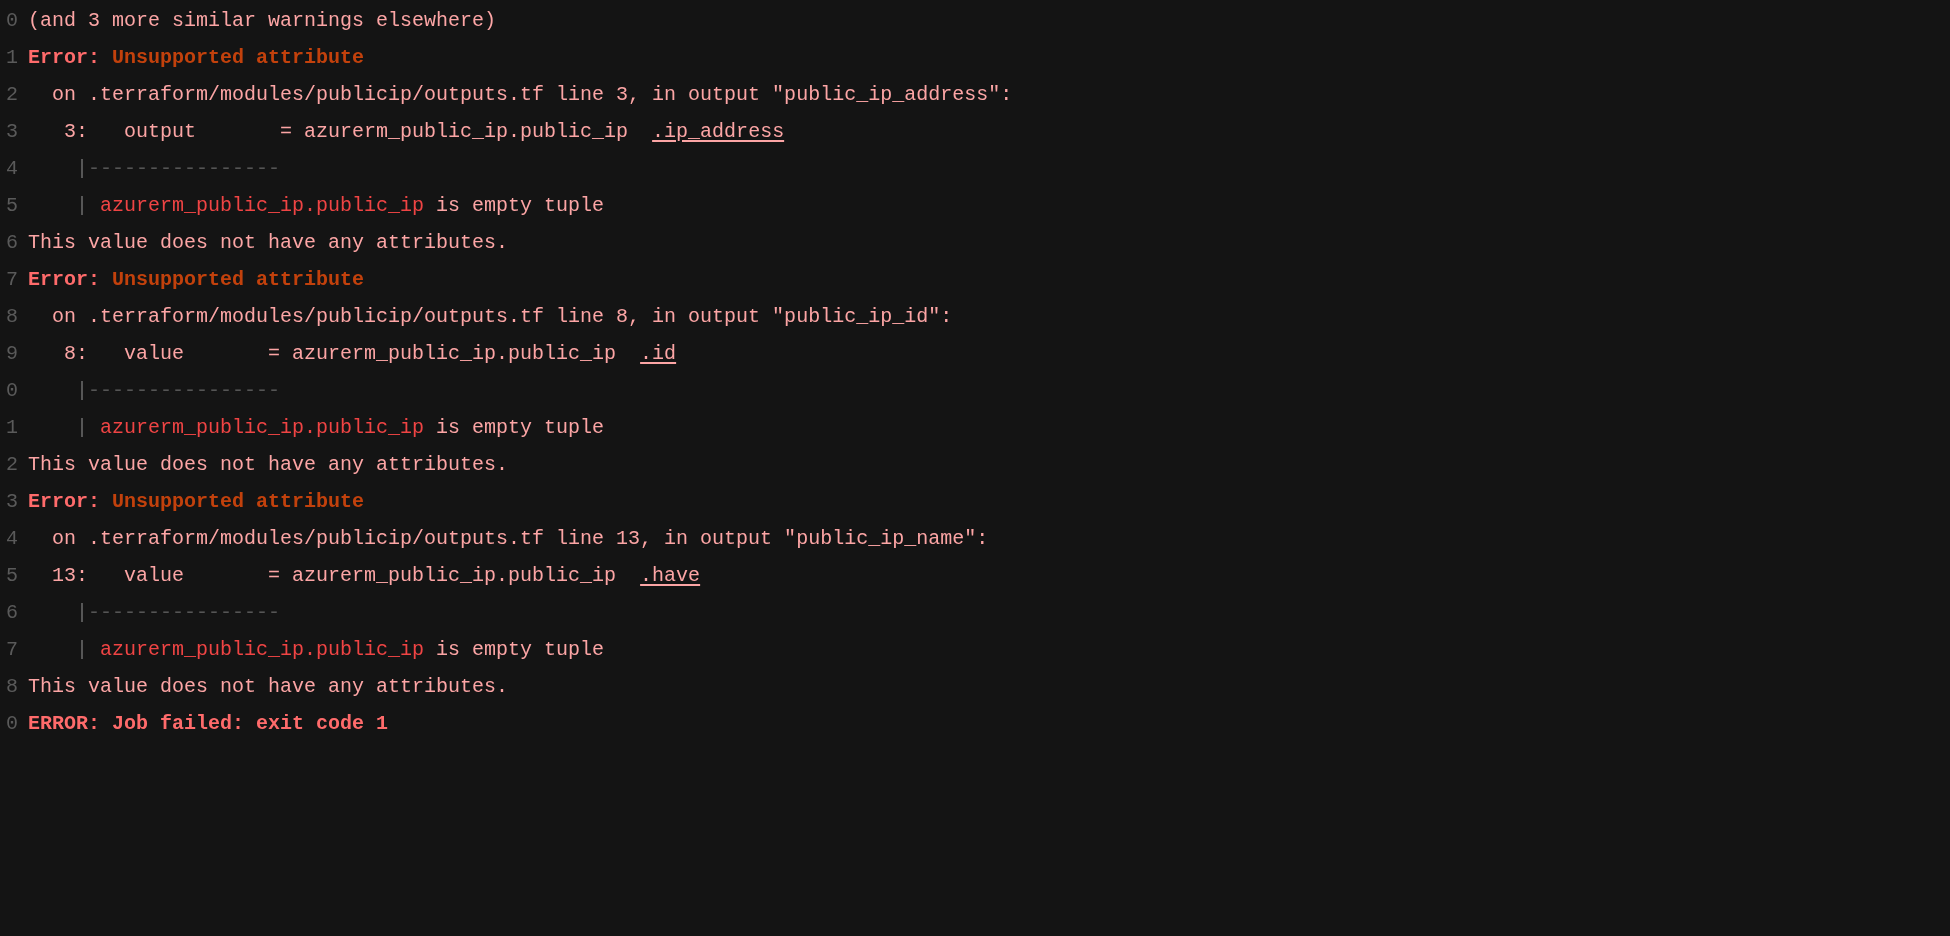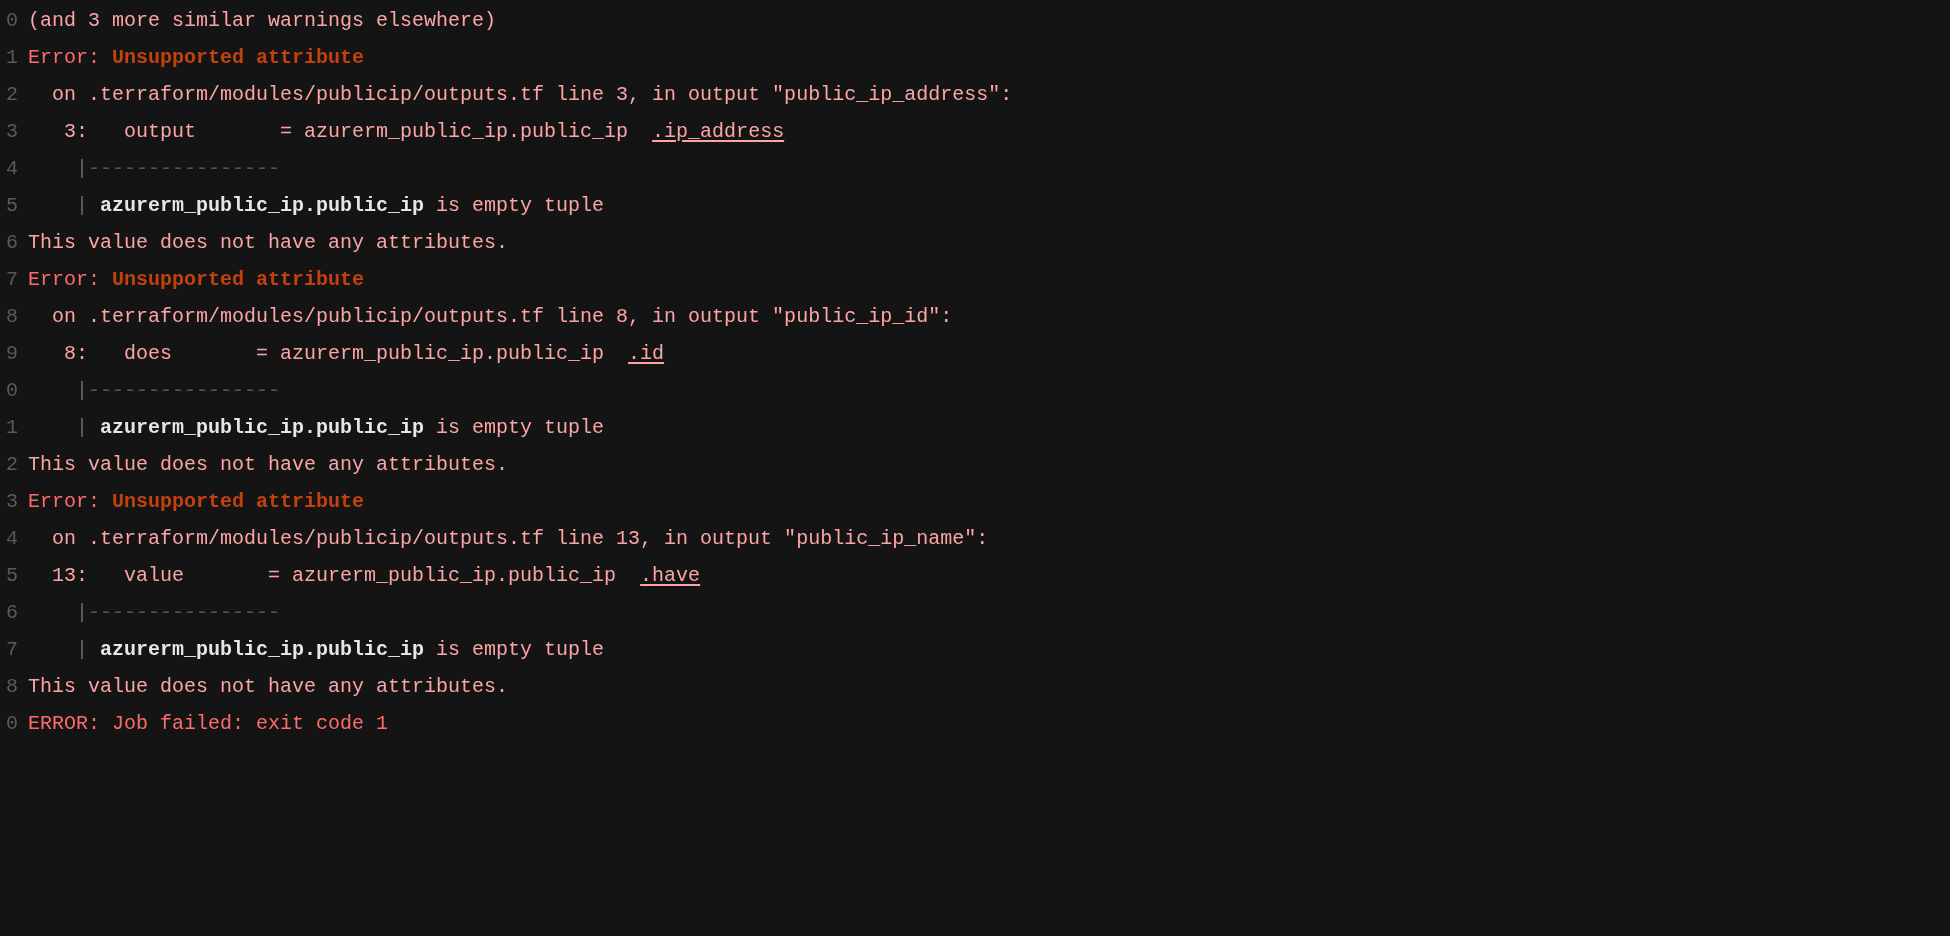--- a/index.html
+++ b/index.html
@@ -26,43 +26,43 @@
   .ln {
     width: 28px;
     text-align: right;
     color: #5a5a5a;
     padding-right: 10px;
     flex-shrink: 0;
     user-select: none;
     font-weight: 500;
   }
   .content { flex: 1; }
-  .err-label { color: #ff6b6b; font-weight: 400; }
+  .err-label { color: #ff6b6b; font-weight: 700; }
   .err-title { color: #c2410c; font-weight: 700; }
   .plain { color: #fca5a5; }
-  .bold { color: #e5e5e5; font-weight: 700; }
+  .bold { color: #ef4444; font-weight: 400; }
   .underline { text-decoration: underline; text-underline-offset: 3px; margin-left: 24px; }
   .pipe { color: #666; }
   .dashes { color: #555; }
-  .final-error { color: #ff6b6b; font-weight: 400; }
+  .final-error { color: #ff6b6b; font-weight: 700; }
 </style>
 </head>
 <body>
 
 <div class="terminal" id="term">
     <div class="row"><span class="ln">0</span><span class="content"><span class="plain">(and 3 more similar warnings elsewhere)</span></span></div>
     <div class="row"><span class="ln">1</span><span class="content"><span class="err-label">Error: </span><span class="err-title">Unsupported attribute</span></span></div>
     <div class="row"><span class="ln">2</span><span class="content"><span class="plain">  on .terraform/modules/publicip/outputs.tf line 3, in output "public_ip_address":</span></span></div>
     <div class="row"><span class="ln">3</span><span class="content"><span class="plain">   3:   output       = azurerm_public_ip.public_ip</span><span class="plain underline">.ip_address</span></span></div>
     <div class="row"><span class="ln">4</span><span class="content"><span class="plain">    </span><span class="pipe">|</span><span class="dashes">----------------</span></span></div>
     <div class="row"><span class="ln">5</span><span class="content"><span class="plain">    </span><span class="pipe">| </span><span class="bold">azurerm_public_ip.public_ip</span><span class="plain"> is empty tuple</span></span></div>
     <div class="row"><span class="ln">6</span><span class="content"><span class="plain">This value does not have any attributes.</span></span></div>
     <div class="row"><span class="ln">7</span><span class="content"><span class="err-label">Error: </span><span class="err-title">Unsupported attribute</span></span></div>
     <div class="row"><span class="ln">8</span><span class="content"><span class="plain">  on .terraform/modules/publicip/outputs.tf line 8, in output "public_ip_id":</span></span></div>
-    <div class="row"><span class="ln">9</span><span class="content"><span class="plain">   8:   does       = azurerm_public_ip.public_ip</span><span class="plain underline">.id</span></span></div>
+    <div class="row"><span class="ln">9</span><span class="content"><span class="plain">   8:   value       = azurerm_public_ip.public_ip</span><span class="plain underline">.id</span></span></div>
     <div class="row"><span class="ln">0</span><span class="content"><span class="plain">    </span><span class="pipe">|</span><span class="dashes">----------------</span></span></div>
     <div class="row"><span class="ln">1</span><span class="content"><span class="plain">    </span><span class="pipe">| </span><span class="bold">azurerm_public_ip.public_ip</span><span class="plain"> is empty tuple</span></span></div>
     <div class="row"><span class="ln">2</span><span class="content"><span class="plain">This value does not have any attributes.</span></span></div>
     <div class="row"><span class="ln">3</span><span class="content"><span class="err-label">Error: </span><span class="err-title">Unsupported attribute</span></span></div>
     <div class="row"><span class="ln">4</span><span class="content"><span class="plain">  on .terraform/modules/publicip/outputs.tf line 13, in output "public_ip_name":</span></span></div>
     <div class="row"><span class="ln">5</span><span class="content"><span class="plain">  13:   value       = azurerm_public_ip.public_ip</span><span class="plain underline">.have</span></span></div>
     <div class="row"><span class="ln">6</span><span class="content"><span class="plain">    </span><span class="pipe">|</span><span class="dashes">----------------</span></span></div>
     <div class="row"><span class="ln">7</span><span class="content"><span class="plain">    </span><span class="pipe">| </span><span class="bold">azurerm_public_ip.public_ip</span><span class="plain"> is empty tuple</span></span></div>
     <div class="row"><span class="ln">8</span><span class="content"><span class="plain">This value does not have any attributes.</span></span></div>
     <div class="row"><span class="ln">0</span><span class="content"><span class="final-error">ERROR: Job failed: exit code 1</span></span></div>

